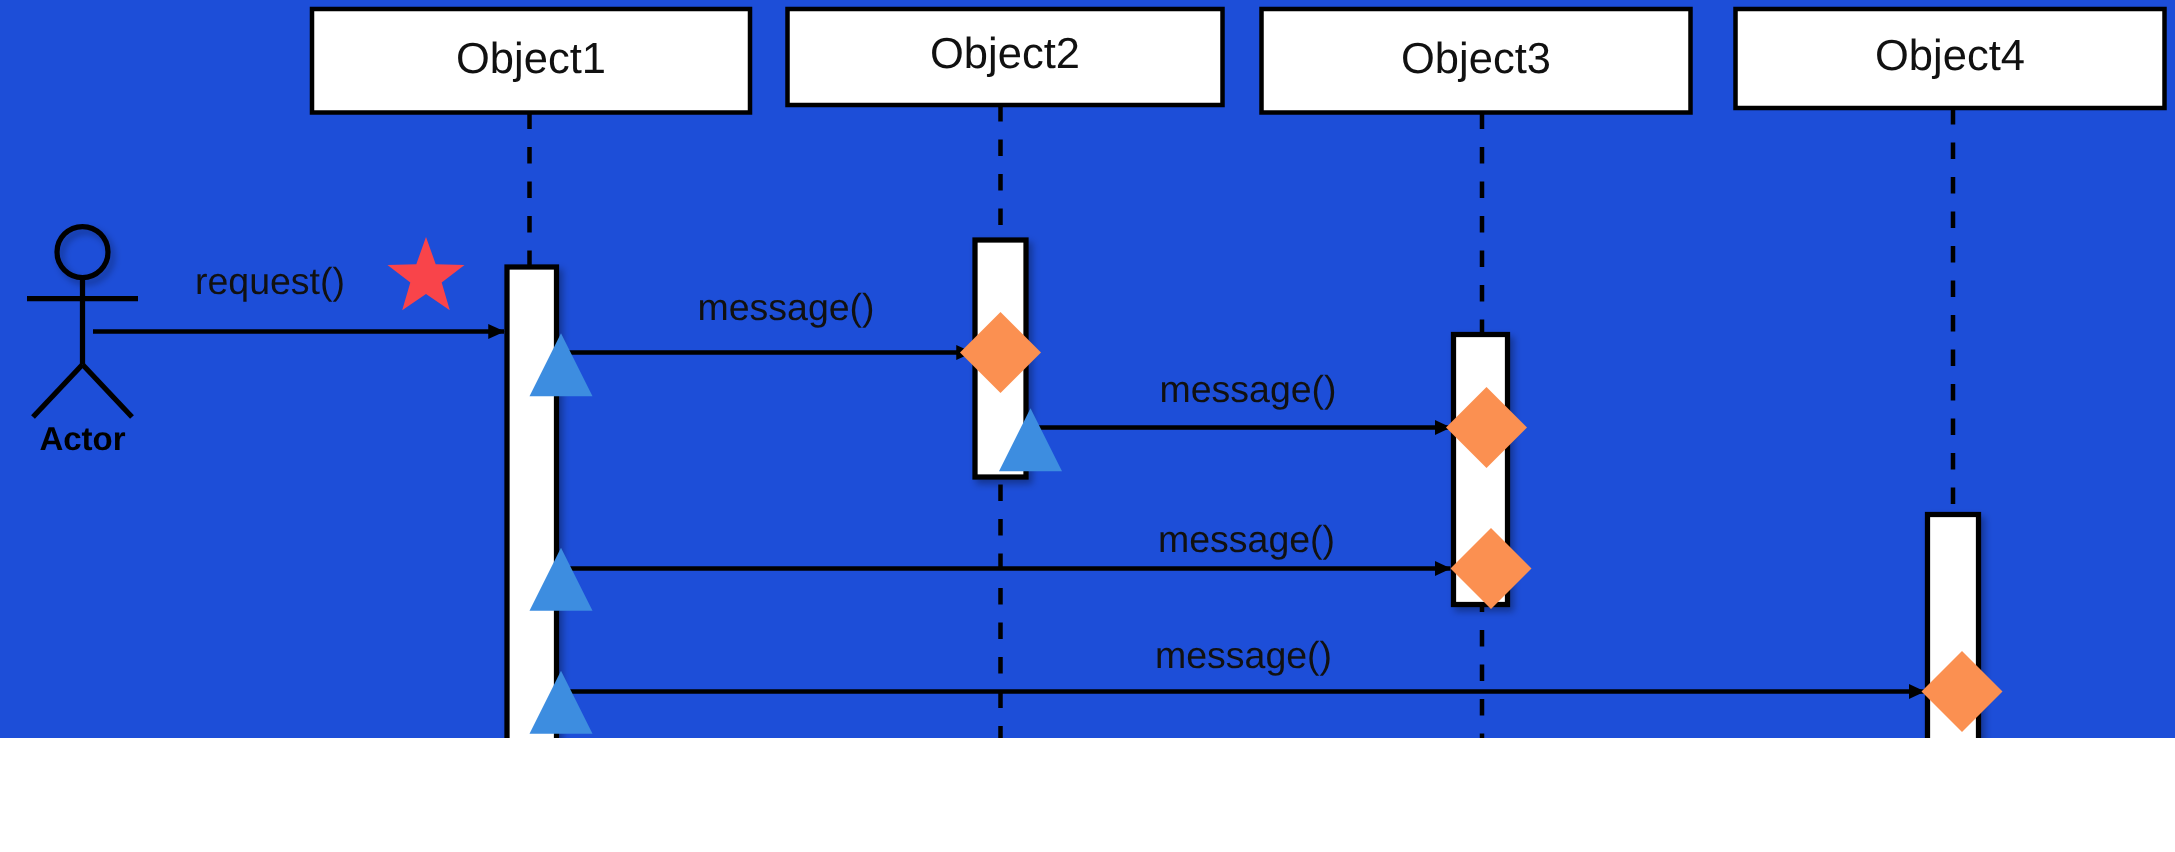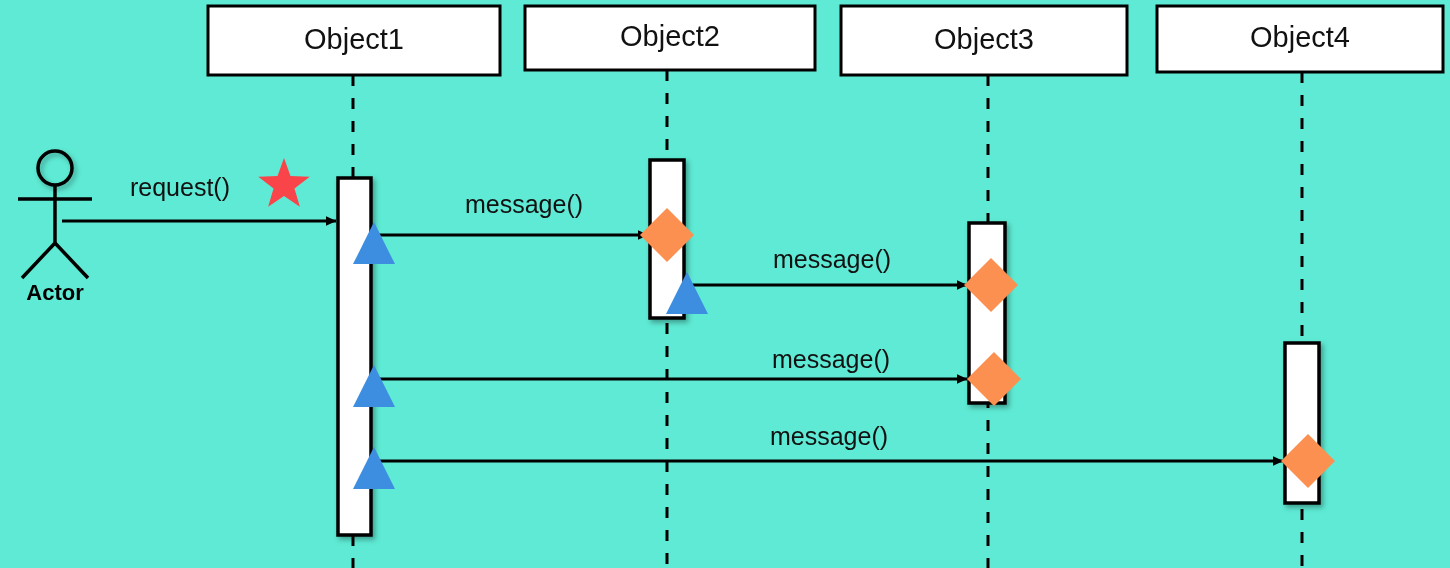--- a/index.html
+++ b/index.html
@@ -1,17 +1,17 @@
 <!DOCTYPE html>
 <html><head>
 <meta charset="utf-8">
 <style>
   html,body{margin:0;padding:0;background:#ffffff;}
   body{font-family:"Liberation Sans",sans-serif;}
-  #stage{position:relative;width:1450px;height:568px;background:#5eead4;overflow:hidden;}
+  #stage{position:relative;width:1450px;height:492px;background:#1d4ed8;overflow:hidden;}
   #stage svg{position:absolute;top:0;left:0;}
   .obj-box{fill:#ffffff;stroke:#000000;stroke-width:3;}
   .obj-label{font-family:"Liberation Sans",sans-serif;font-size:29px;fill:#111111;text-anchor:middle;dominant-baseline:middle;}
   .lifeline{stroke:#000000;stroke-width:3;stroke-dasharray:11 12;fill:none;}
   .activation{fill:#ffffff;stroke:#000000;stroke-width:3.5;}
   .msg-line{stroke:#000000;stroke-width:3;fill:none;}
   .msg-label{font-family:"Liberation Sans",sans-serif;font-size:25px;fill:#111111;text-anchor:middle;}
   .actor-stroke{stroke:#000000;stroke-width:3.5;fill:none;}
   .actor-label{font-family:"Liberation Sans",sans-serif;font-size:22px;font-weight:bold;fill:#000000;text-anchor:middle;}
 </style>

